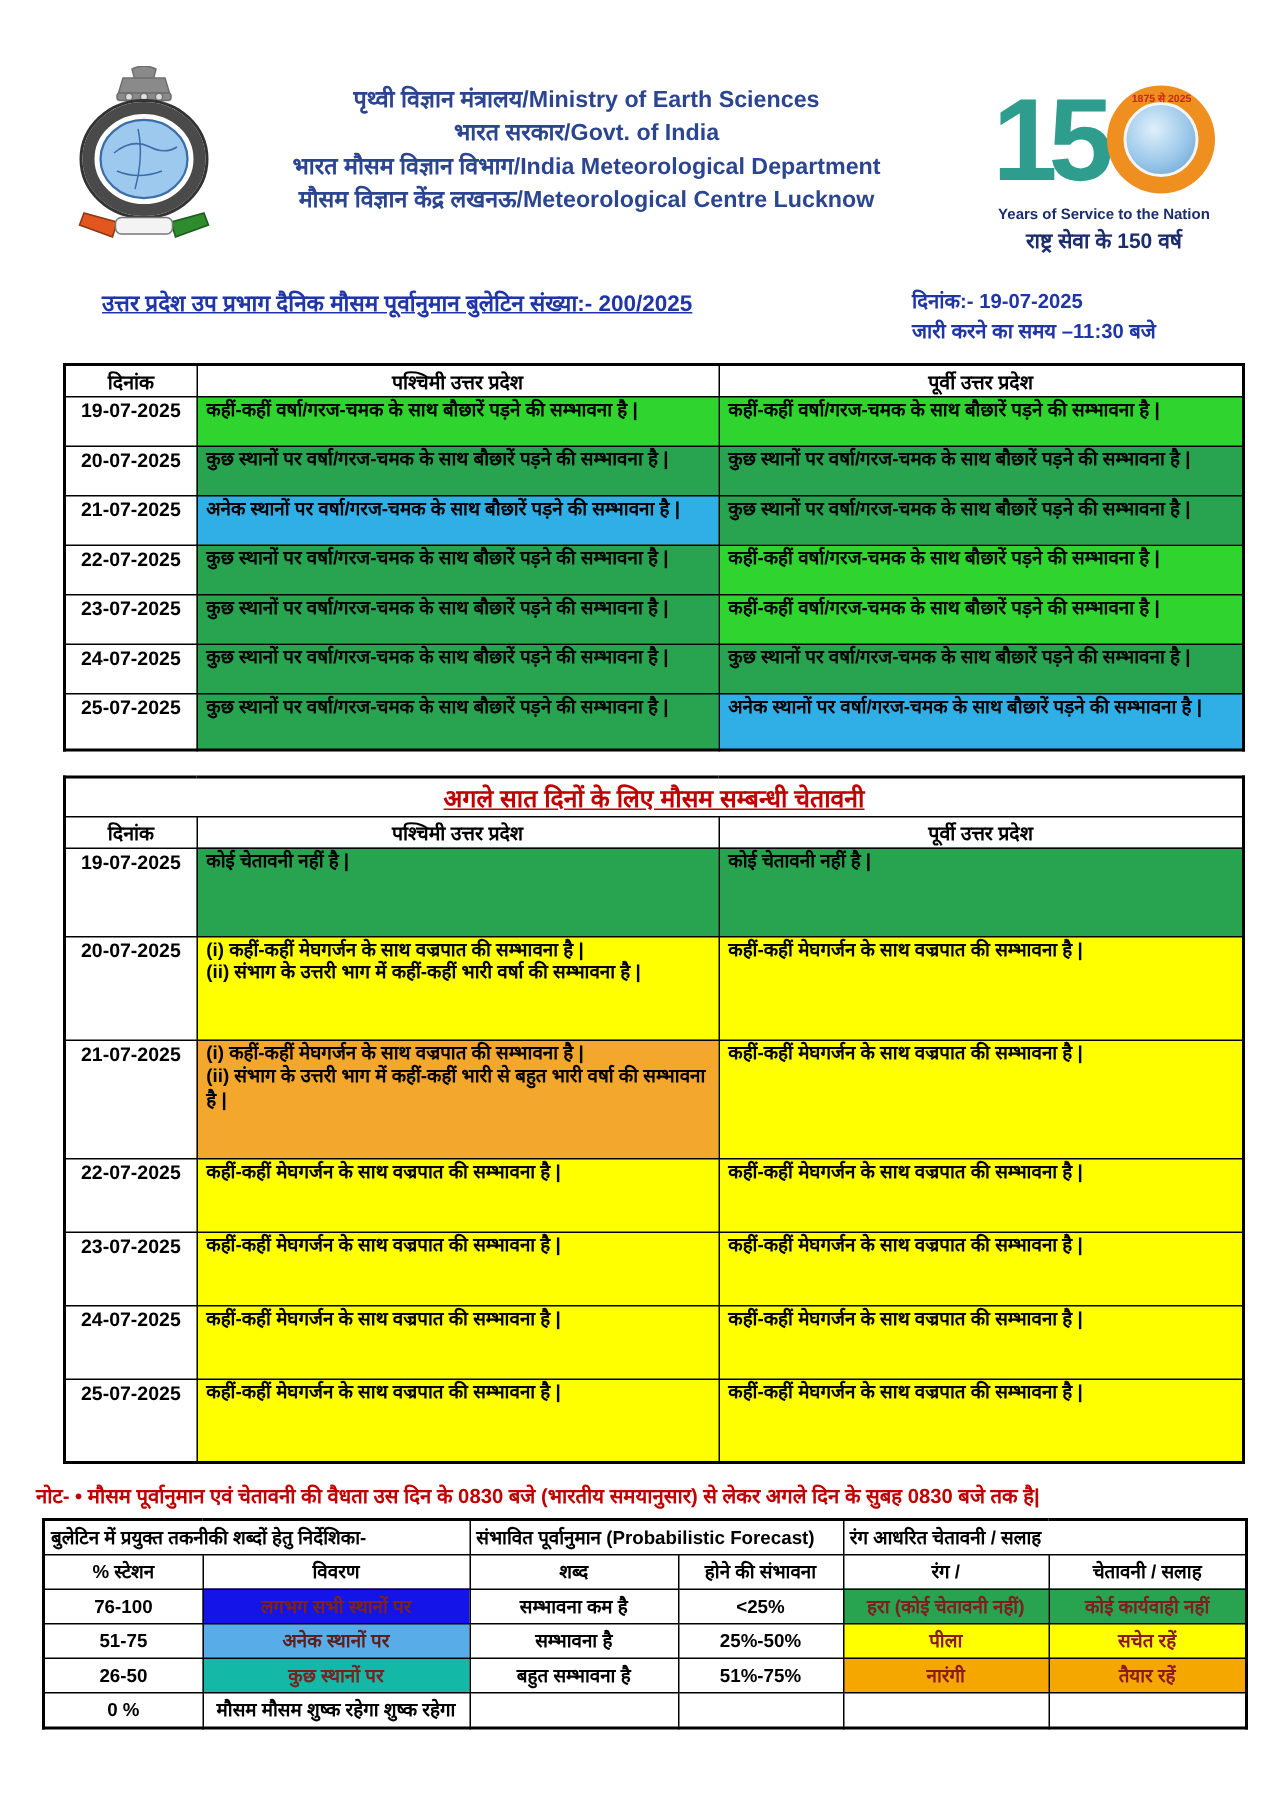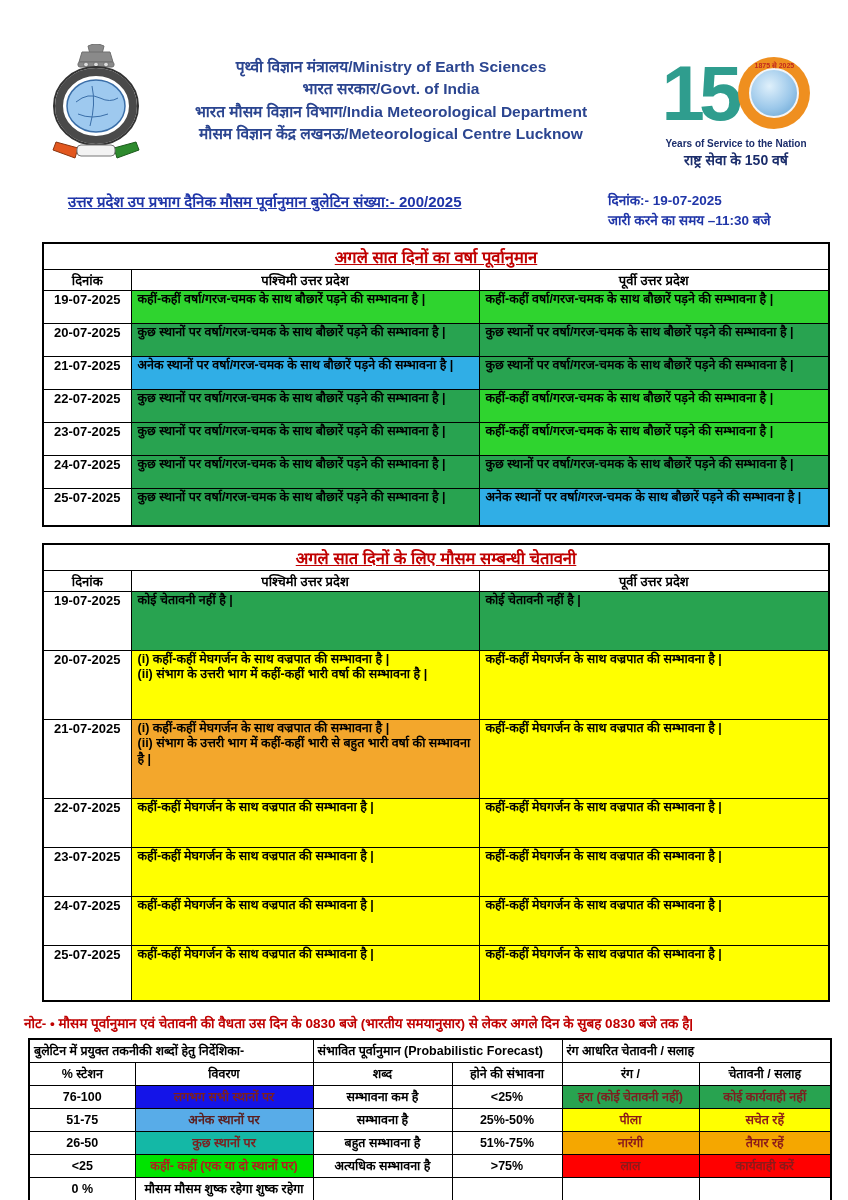--- a/index.html
+++ b/index.html
@@ -107,23 +107,20 @@
   </div>
 </div>
 
 <table class="wx">
   <colgroup>
       <col class="c-date">
       <col class="c-west">
       <col class="c-east">
     </colgroup>
   <tbody>
-      <tr>
-        <td class="tbl-title" colspan="3">अगले सात दिनों का वर्षा पूर्वानुमान</td>
-      </tr>
   <tr>
     <th class="colhead">दिनांक</th>
     <th class="colhead">पश्चिमी उत्तर प्रदेश</th>
     <th class="colhead">पूर्वी उत्तर प्रदेश</th>
   </tr>
   <tr class="h30">
     <td class="datecell">19-07-2025</td>
     <td class="fcell" style="background-color: rgb(47, 212, 47);">कहीं-कहीं  वर्षा/गरज-चमक के साथ बौछारें पड़ने  की सम्भावना है |</td>
     <td class="fcell" style="background-color: rgb(47, 212, 47);">कहीं-कहीं  वर्षा/गरज-चमक के साथ बौछारें पड़ने  की सम्भावना है |</td>
   </tr>
@@ -289,28 +286,20 @@
   </tr>
   <tr>
     <td>26-50</td>
     <td style="background-color: #14b8a6; color: rgb(124, 32, 32);">कुछ स्थानों पर</td>
     <td>बहुत सम्भावना है</td>
     <td>51%-75%</td>
     <td style="background-color: rgb(245, 167, 0); color: rgb(139, 26, 26);">नारंगी</td>
     <td style="background-color: rgb(245, 167, 0); color: rgb(139, 26, 26);">तैयार रहें</td>
   </tr>
   <tr>
-    <td>&lt;25</td>
-    <td style="background-color: rgb(0, 228, 0); color: rgb(176, 30, 30);">कहीं- कहीं   (एक या दो स्थानों पर)</td>
-    <td>अत्यधिक सम्भावना है</td>
-    <td>&gt;75%</td>
-    <td style="background-color: rgb(255, 0, 0); color: rgb(139, 26, 26);">लाल</td>
-    <td style="background-color: rgb(255, 0, 0); color: rgb(139, 26, 26);">कार्यवाही करें</td>
-  </tr>
-  <tr>
     <td>0 %</td>
     <td style="background-color: rgb(255, 255, 255); color: rgb(0, 0, 0);">मौसम मौसम शुष्क रहेगा शुष्क रहेगा</td>
     <td></td>
     <td></td>
     <td style="background-color: rgb(255, 255, 255); color: rgb(0, 0, 0);"></td>
     <td style="background-color: rgb(255, 255, 255); color: rgb(0, 0, 0);"></td>
   </tr>
 </tbody>
   </table>
 

